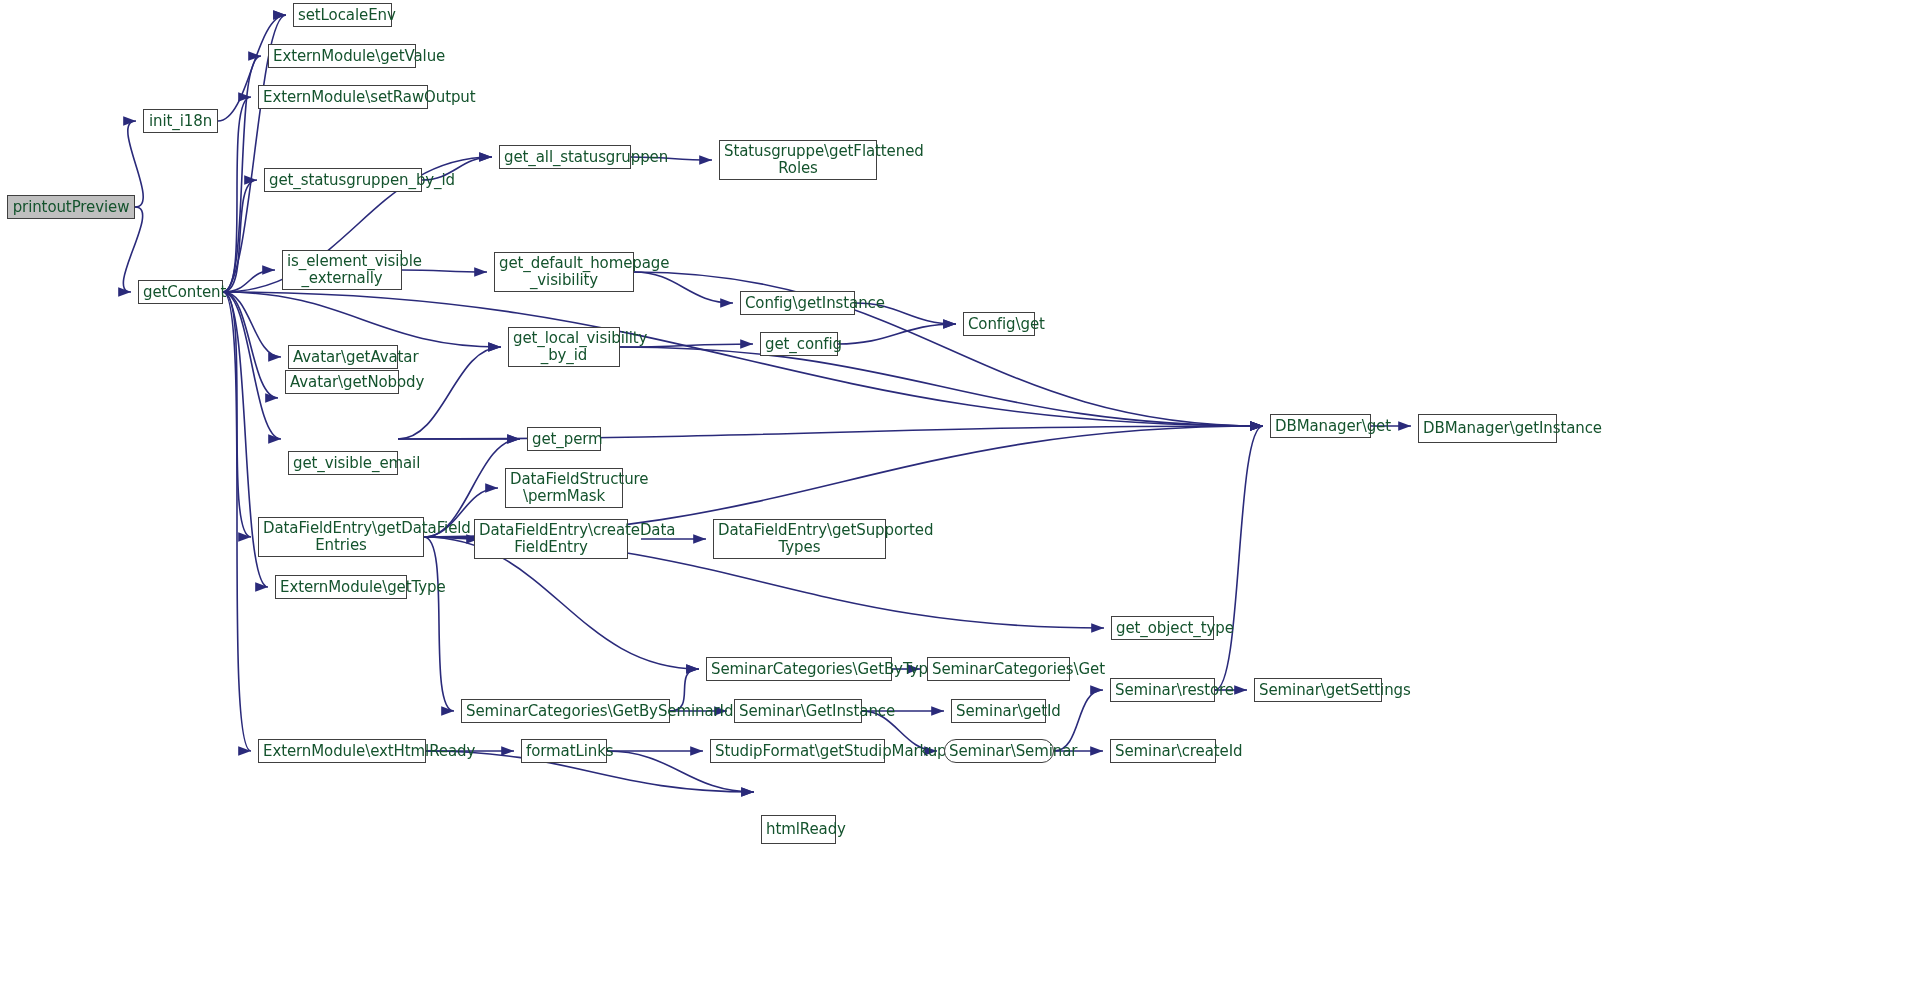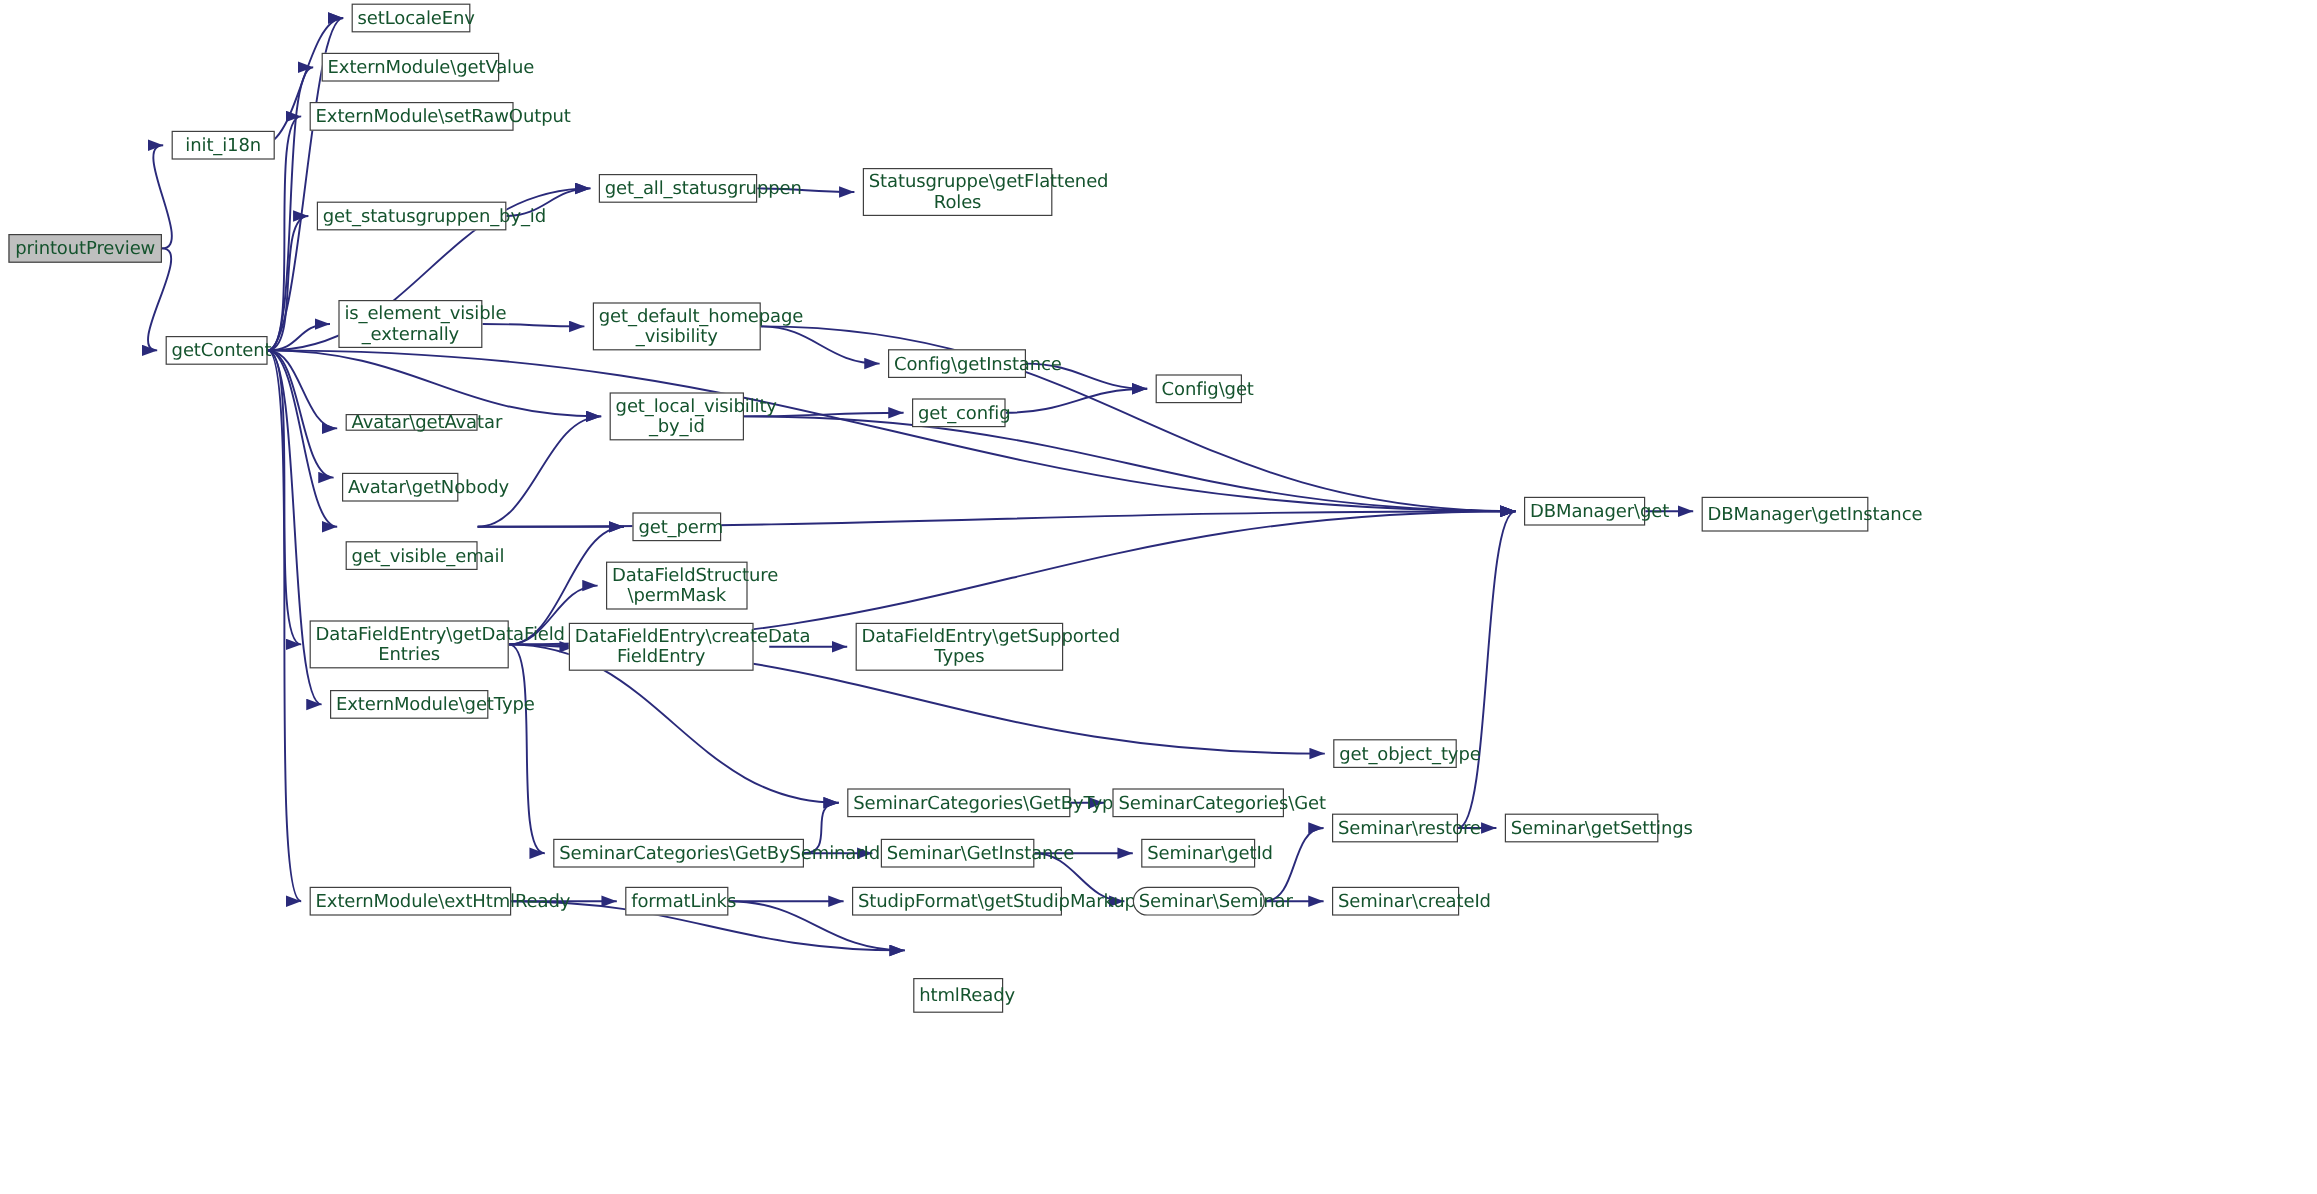--- a/index.html
+++ b/index.html
@@ -108,30 +108,30 @@
         <path d="M1215,690 C1243,690 1235,426 1263,426" marker-end="url(#arrow)"></path>
         <path d="M426,751 C465.6,751 474.4,751 514,751" marker-end="url(#arrow)"></path>
         <path d="M426,751 C573.6,751 606.4,792 754,792" marker-end="url(#arrow)"></path>
         <path d="M607,751 C650.2,751 659.8,751 703,751" marker-end="url(#arrow)"></path>
         <path d="M607,751 C673.15,751 687.85,792 754,792" marker-end="url(#arrow)"></path>
         <path d="M1371,426 C1399,426 1383,426 1411,426" marker-end="url(#arrow)"></path>
       </g>
   </svg>
   <div id="nodes">
       <div class="node root" style="left: 7px; top: 195px; width: 128px; height: 24px;"><span class="node-label">printoutPreview</span></div>
-      <div class="node" style="left: 143px; top: 109px; width: 86px; height: 24px;"><span class="node-label">init_i18n</span></div>
+      <div class="node" style="left: 143px; top: 109px; width: 75px; height: 24px;"><span class="node-label">init_i18n</span></div>
       <div class="node" style="left: 138px; top: 280px; width: 85px; height: 24px;"><span class="node-label">getContent</span></div>
       <div class="node" style="left: 293px; top: 3px; width: 99px; height: 24px;"><span class="node-label">setLocaleEnv</span></div>
       <div class="node" style="left: 268px; top: 44px; width: 148px; height: 24px;"><span class="node-label">ExternModule\getValue</span></div>
       <div class="node" style="left: 258px; top: 85px; width: 170px; height: 24px;"><span class="node-label">ExternModule\setRawOutput</span></div>
       <div class="node" style="left: 264px; top: 168px; width: 158px; height: 24px;"><span class="node-label">get_statusgruppen_by_id</span></div>
       <div class="node" style="left: 282px; top: 250px; width: 120px; height: 40px;"><span class="node-label">is_element_visible
 _externally</span></div>
-      <div class="node" style="left: 288px; top: 345px; width: 110px; height: 14px;"><span class="node-label">Avatar\getAvatar</span></div>
-      <div class="node" style="left: 285px; top: 394px; width: 97px; height: 24px;"><span class="node-label">Avatar\getNobody</span></div>
+      <div class="node" style="left: 288px; top: 345px; width: 110px; height: 24px;"><span class="node-label">Avatar\getAvatar</span></div>
+      <div class="node" style="left: 285px; top: 370px; width: 114px; height: 24px;"><span class="node-label">Avatar\getNobody</span></div>
       <div class="node" style="left: 288px; top: 427px; width: 110px; height: 24px; margin-top: 24px;"><span class="node-label">get_visible_email</span></div>
       <div class="node" style="left: 258px; top: 517px; width: 166px; height: 40px;"><span class="node-label">DataFieldEntry\getDataField
 Entries</span></div>
       <div class="node" style="left: 275px; top: 575px; width: 132px; height: 24px;"><span class="node-label">ExternModule\getType</span></div>
       <div class="node" style="left: 258px; top: 739px; width: 168px; height: 24px;"><span class="node-label">ExternModule\extHtmlReady</span></div>
       <div class="node" style="left: 499px; top: 145px; width: 132px; height: 24px;"><span class="node-label">get_all_statusgruppen</span></div>
       <div class="node" style="left: 494px; top: 252px; width: 140px; height: 40px;"><span class="node-label">get_default_homepage
 _visibility</span></div>
       <div class="node" style="left: 508px; top: 327px; width: 112px; height: 40px;"><span class="node-label">get_local_visibility
 _by_id</span></div>

